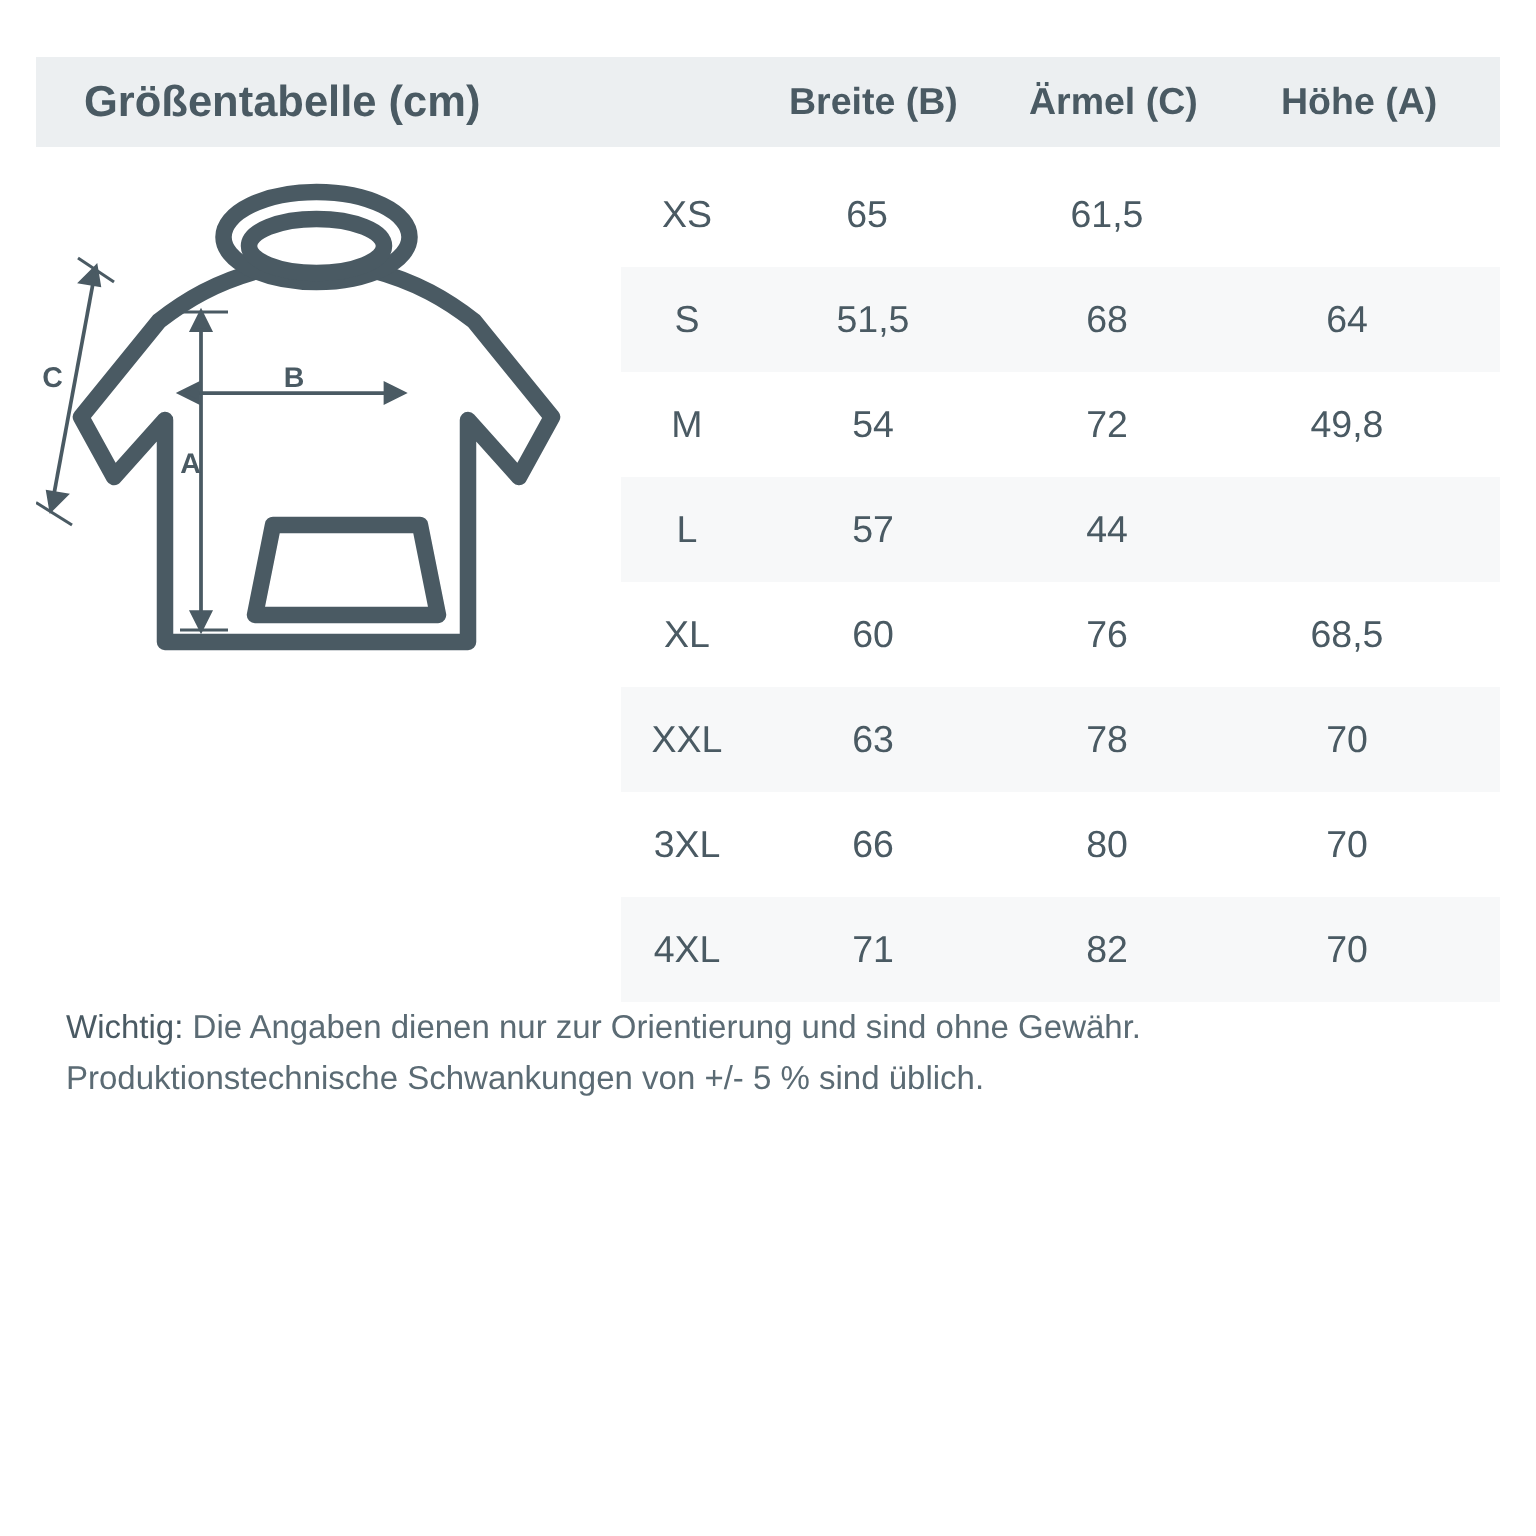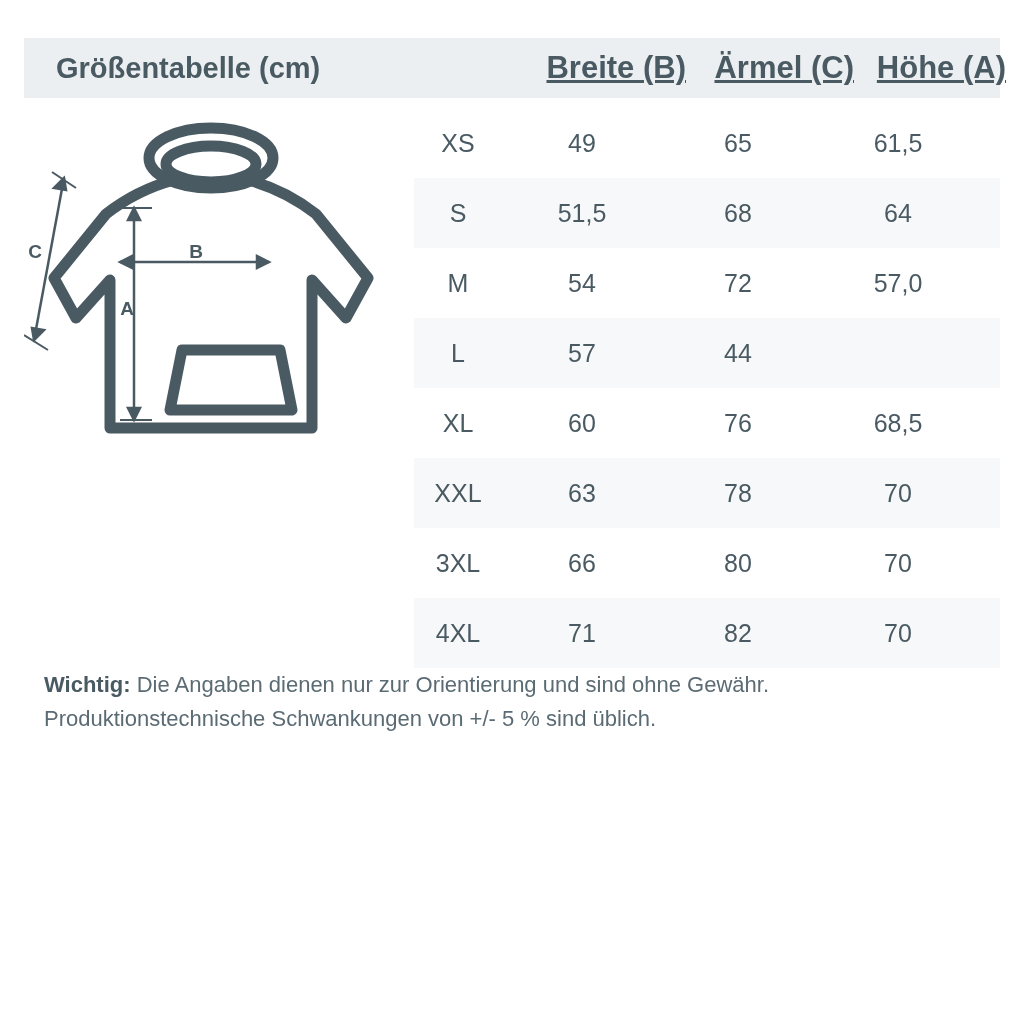--- a/index.html
+++ b/index.html
@@ -43,26 +43,25 @@
   .header-cols {
     position: absolute;
     left: 414px;
     top: 0;
     width: 586px;
     height: 60px;
     display: flex;
     align-items: center;
   }
   .hcol {
-    font-size: 31px;
+    font-size: 25px;
     font-weight: bold;
     color: #4a5a63;
-    text-align: right;
+    text-align: left;
     white-space: nowrap;
-    text-decoration: underline;
   }
   .hcol.size { width: 88px; }
   .hcol.b    { width: 160px; }
   .hcol.a    { width: 152px; }
   .hcol.c    { width: 168px; }
 
   
   .table-body {
     position: absolute;
     left: 414px;
@@ -98,21 +97,21 @@
   
   .note {
     position: absolute;
     left: 44px;
     top: 668px;
     width: 940px;
     font-size: 22px;
     line-height: 34px;
     color: #5b6b74;
   }
-  .note b { font-weight: bold; color: #4a5a63; }
+  .note b { font-weight: normal; color: #4a5a63; }
 </style>
 </head>
 <body>
 
 <div class="page">
 
   <div class="header-row">
     <div class="header-title">Größentabelle (cm)</div>
     <div class="header-cols">
       <div class="hcol size"></div>
@@ -159,37 +158,36 @@
         <text x="103" y="205">A</text>
         <text x="11" y="148">C</text>
       </g>
     </svg>
   </div>
 
   <div class="table-body">
 
     <div class="row">
       <div class="cell size">XS</div>
-      <div class="cell b">49</div>
       <div class="cell a">65</div>
       <div class="cell c">61,5</div>
     </div>
 
     <div class="row alt">
       <div class="cell size">S</div>
       <div class="cell b">51,5</div>
       <div class="cell a">68</div>
       <div class="cell c">64</div>
     </div>
 
     <div class="row">
       <div class="cell size">M</div>
       <div class="cell b">54</div>
       <div class="cell a">72</div>
-      <div class="cell c">57,0</div>
+      <div class="cell c">49,8</div>
     </div>
 
     <div class="row alt">
       <div class="cell size">L</div>
       <div class="cell b">57</div>
       <div class="cell a">44</div>
     </div>
 
     <div class="row">
       <div class="cell size">XL</div>

